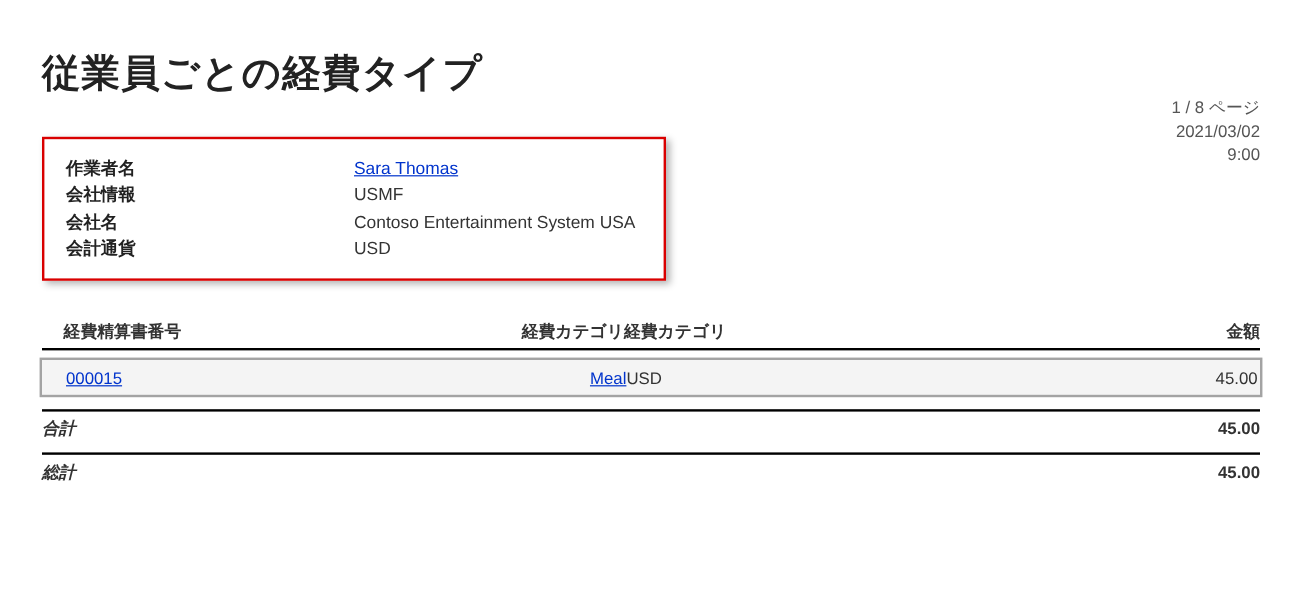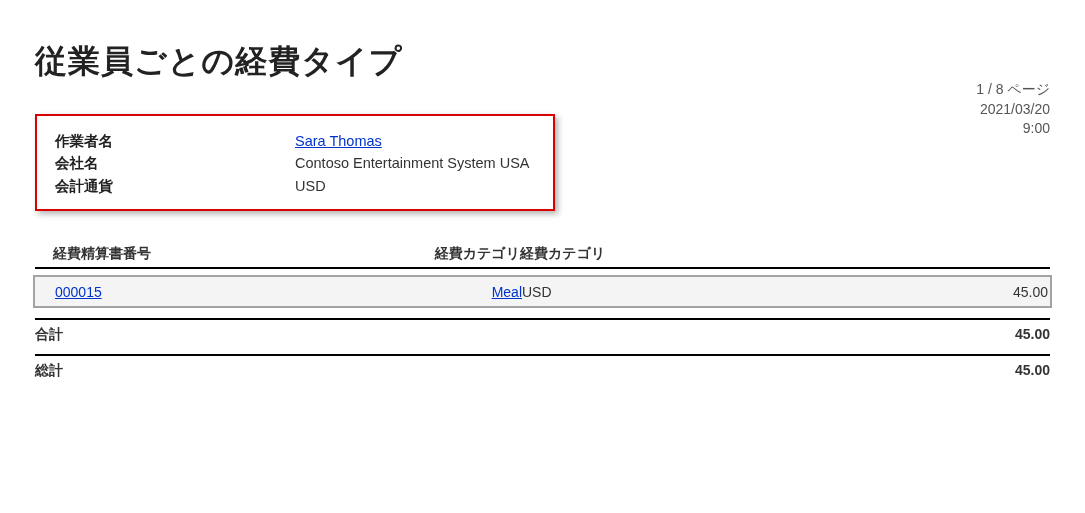--- a/index.html
+++ b/index.html
@@ -66,55 +66,60 @@
       padding-left: 2px;
       padding-right: 2px;
     }
     .subtotal, .grand {
       display: flex;
       border-top: 2px solid #000;
       padding-top: 6px;
       margin-top: 10px;
       font-weight: bold;
     }
-    .subtotal .label, .grand .label { width: 250px; }
+    .subtotal .label, .grand .label { width: 250px; font-style: italic; }
     .subtotal .amt, .grand .amt { flex: 1; text-align: right; }
   </style>
 </head>
 <body>
 
 <div class="header-row">
   <div class="title">従業員ごとの経費タイプ</div>
   <div class="page-meta">
     <div>1 / 8 ページ</div>
-    <div>2021/03/20</div>
+    <div>2021/03/02</div>
     <div>9:00</div>
   </div>
 </div>
 
 <div class="info-box">
   <div class="info-row">
     <div class="info-label">作業者名</div>
     <div class="info-value"><span class="link">Sara Thomas</span></div>
+  </div>
+  <div class="info-row">
+    <div class="info-label">会社情報</div>
+    <div class="info-value">USMF</div>
   </div>
   <div class="info-row">
     <div class="info-label">会社名</div>
     <div class="info-value">Contoso Entertainment System USA</div>
   </div>
   <div class="info-row">
     <div class="info-label">会計通貨</div>
     <div class="info-value">USD</div>
   </div>
 </div>
 
 <div class="table-wrap">
   <div class="thead">
     <div class="col-report">経費精算書番号</div>
     <div class="col-cat">経費カテゴリ</div>
     <div class="col-type">経費カテゴリ</div>
+    <div class="col-amt">金額</div>
   </div>
 
   <div class="trow">
     <div class="col-report"><span class="link">000015</span></div>
     <div class="col-cat"><span class="link">Meal</span></div>
     <div class="col-curr">USD</div>
     <div class="col-amt">45.00</div>
   </div>
 
   <div class="subtotal">

